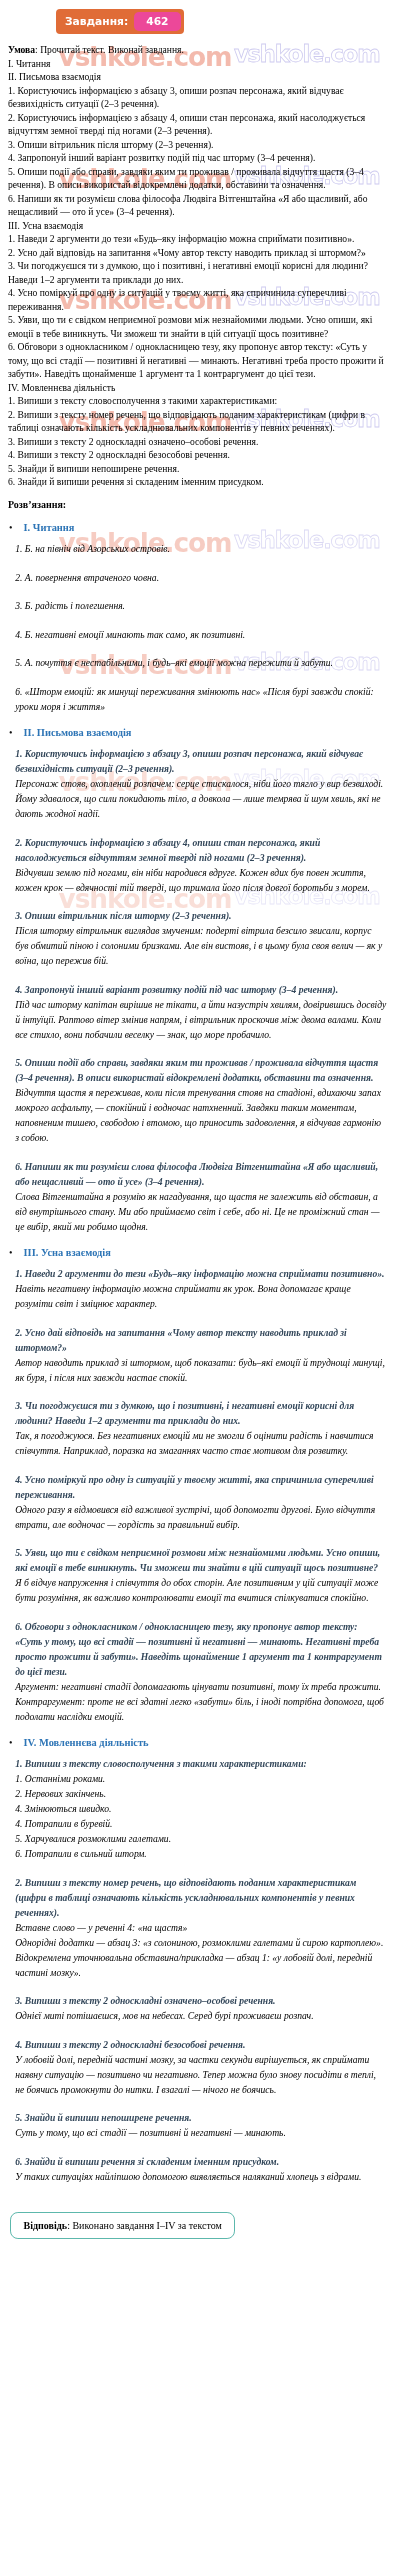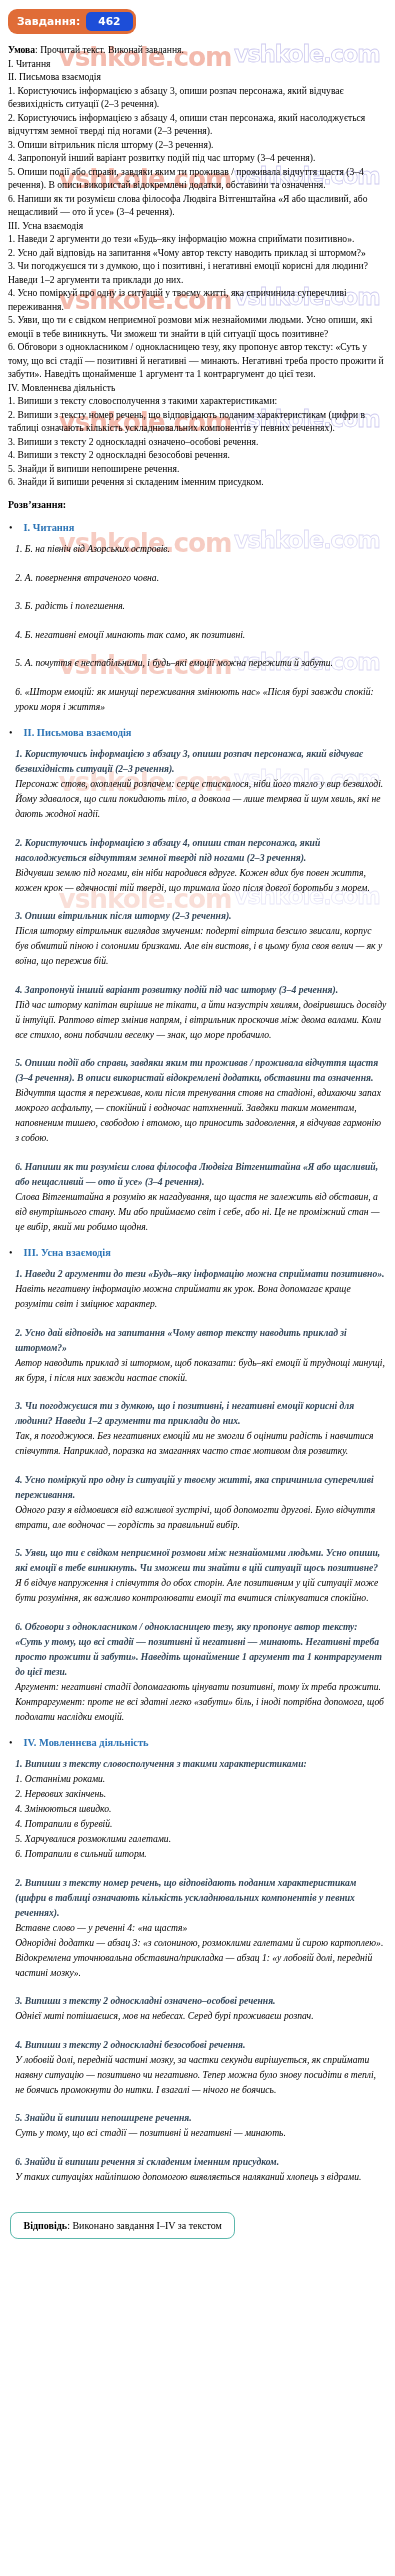--- a/index.html
+++ b/index.html
@@ -14,24 +14,24 @@
   .wm-row{position:absolute;left:0;width:396px;height:39px;}
   .wm{position:absolute;top:12px;font-family:"DejaVu Sans","Liberation Sans",sans-serif;
       font-weight:bold;white-space:nowrap;margin-left:44px;}
   .wm-pink{left:14.6px;font-size:26.4px;letter-spacing:-1.1px;}
   .wm-lav{left:190px;font-size:22.5px;letter-spacing:-1.1px;color:transparent;
           -webkit-text-stroke:0.8px #bdb9ea;}
   .wm-vs{left:363px;font-size:23.6px;color:transparent;-webkit-text-stroke:0.8px #9a9aa2;}
   
   #content{position:relative;z-index:1;padding:9px 9px 0 7.9px;}
   
-  .badge{display:inline-flex;align-items:center;background:#e06c37;border-radius:9px;
+  .badge{display:inline-flex;align-items:center;background:#e06c37;border-radius:4px;
          padding:3.4px 3.4px 3.4px 9px;font-family:"DejaVu Sans","Liberation Sans",sans-serif;
-         color:#fff;font-weight:bold;font-size:10.7px;}
-  .badge .num{background:#1d4ed8;border-radius:5px;padding:2.8px 12.4px;margin-left:5.6px;
+         color:#fff;font-weight:bold;font-size:10.7px;margin-left:48px;}
+  .badge .num{background:#ec4899;border-radius:5px;padding:2.8px 12.4px;margin-left:5.6px;
               font-size:10.7px;color:#fff;}
   
   .umova{margin-top:9px;font-size:9.6px;line-height:13.5px;}
   .umova .intro b{font-weight:bold;}
   .umova p{margin:0;}
   
   .sol-label{margin-top:9px;font-weight:bold;font-size:10px;line-height:14.6px;}
   .section{margin-top:10px;}
   .sec-head{display:flex;align-items:baseline;margin:0 0 7.9px 0;}
   .sec-bullet{width:14.6px;color:#111;font-size:10px;flex:0 0 14.6px;text-align:left;padding-left:1.1px;}

